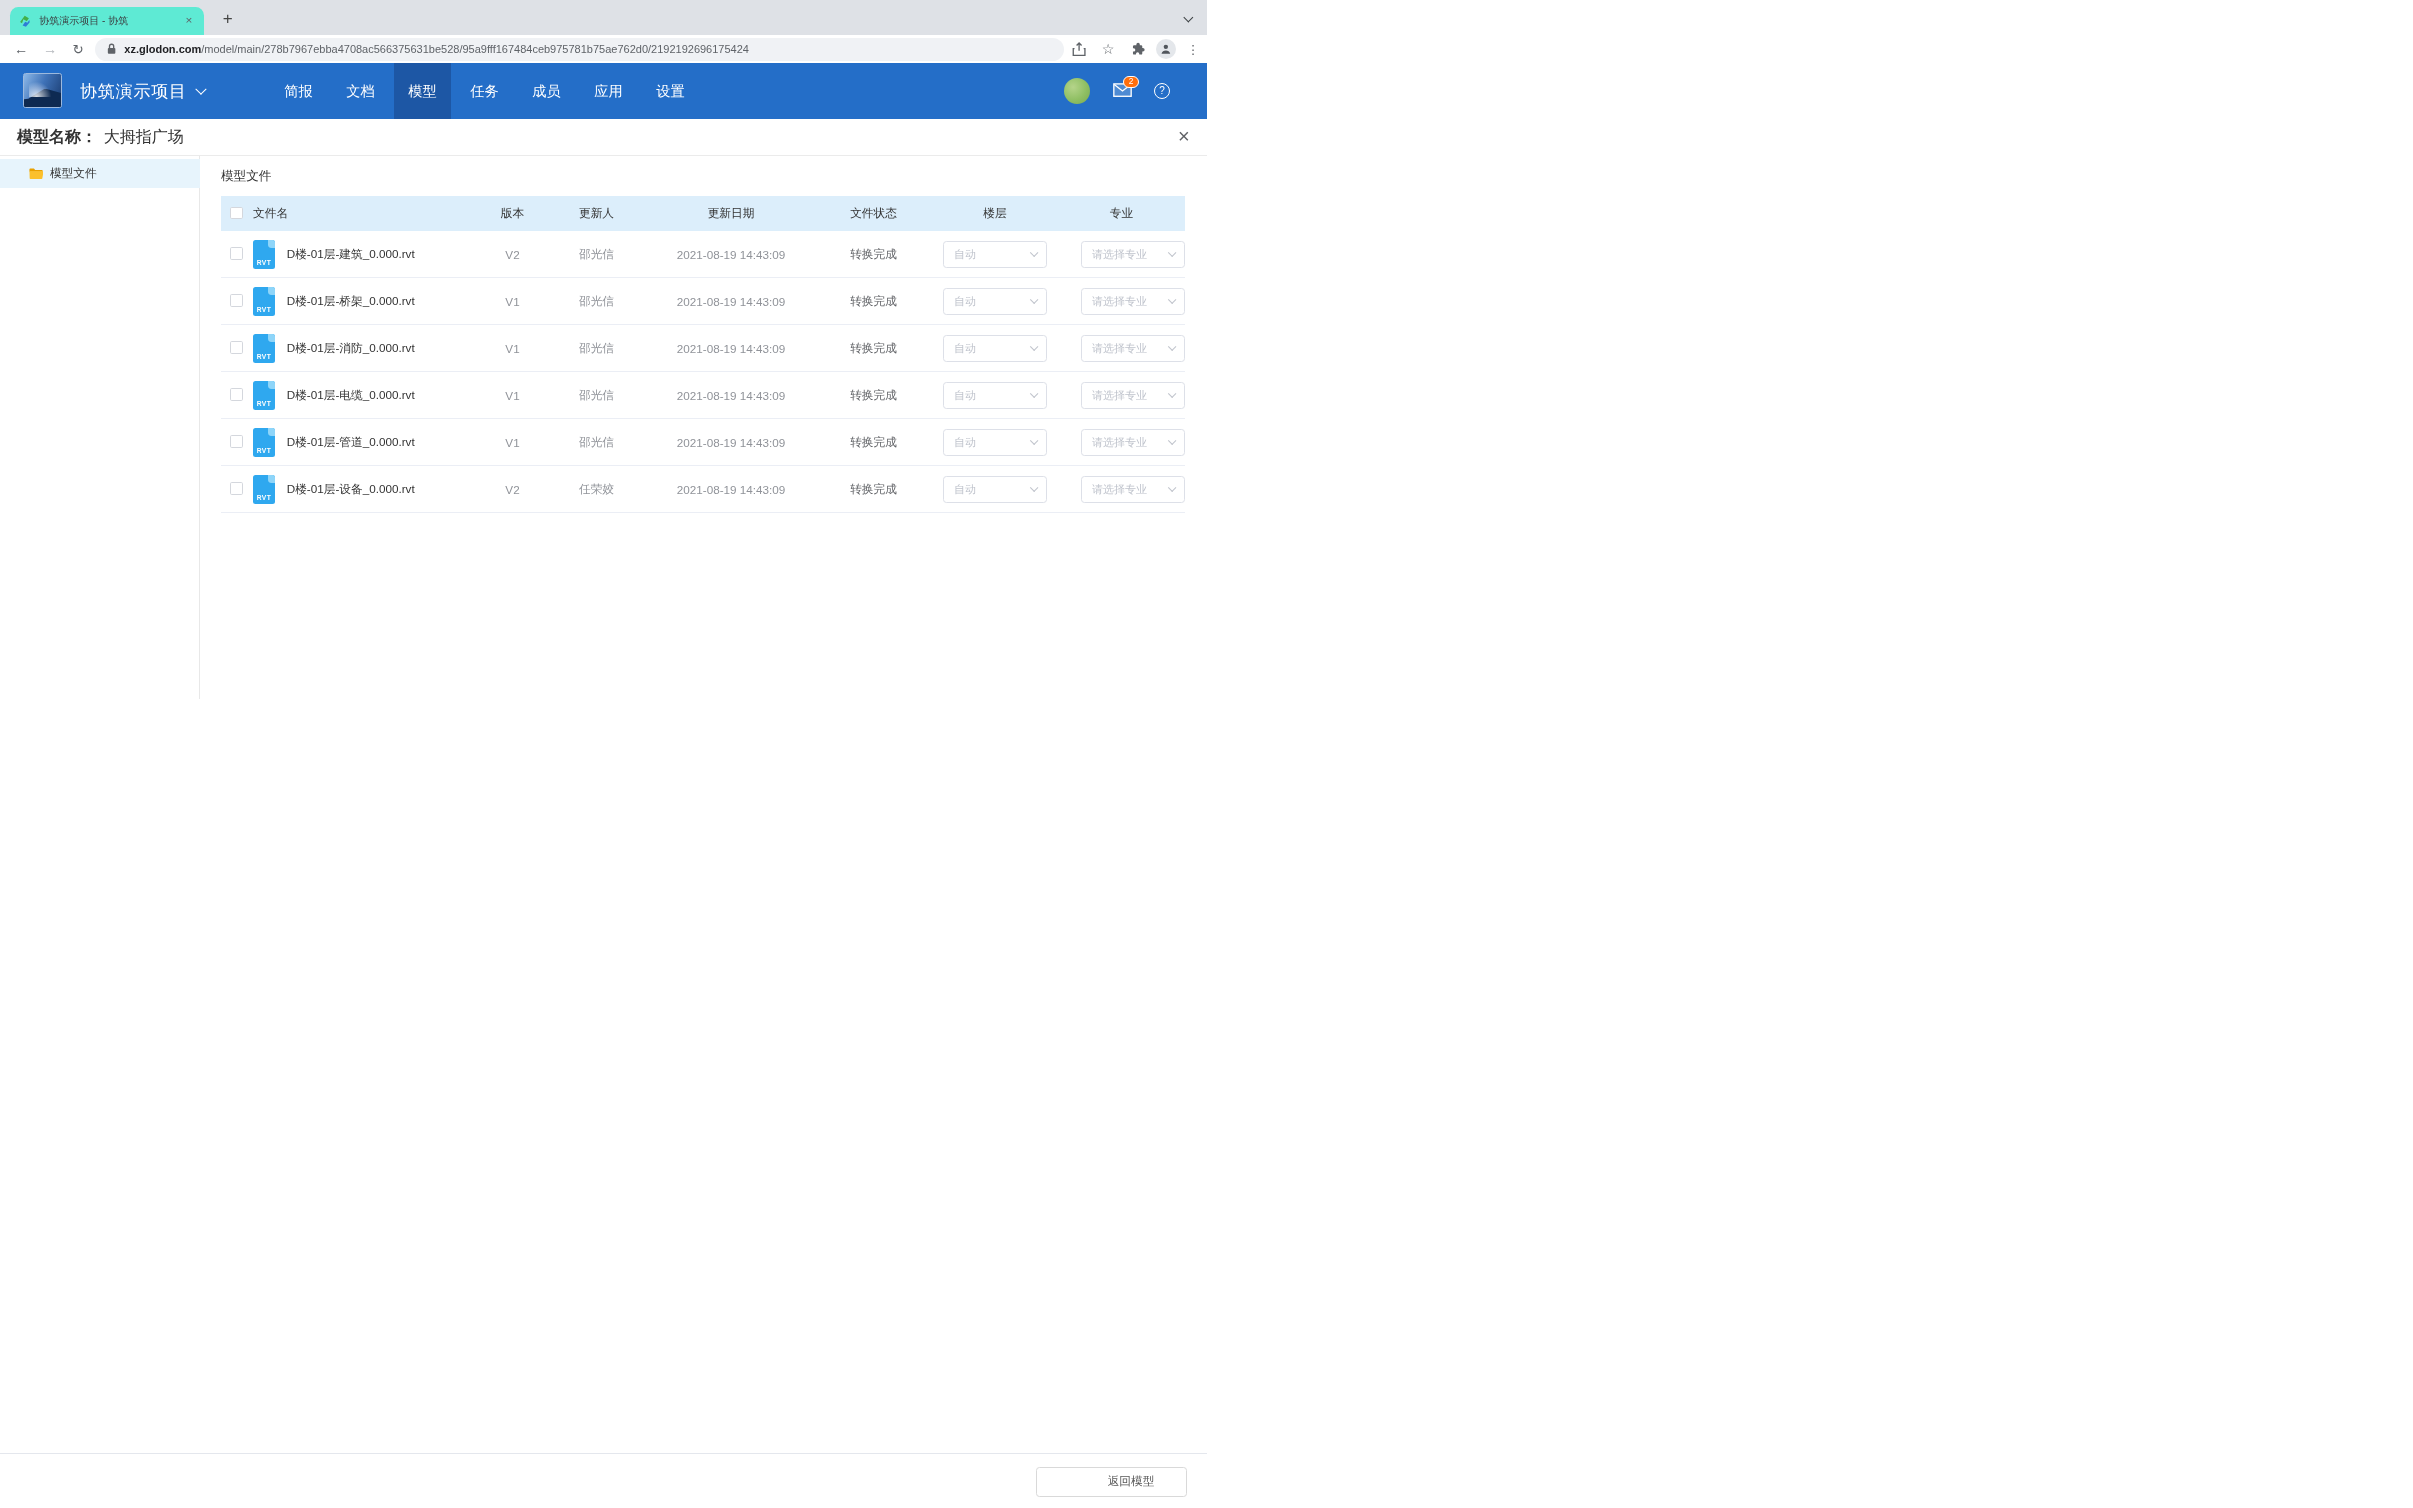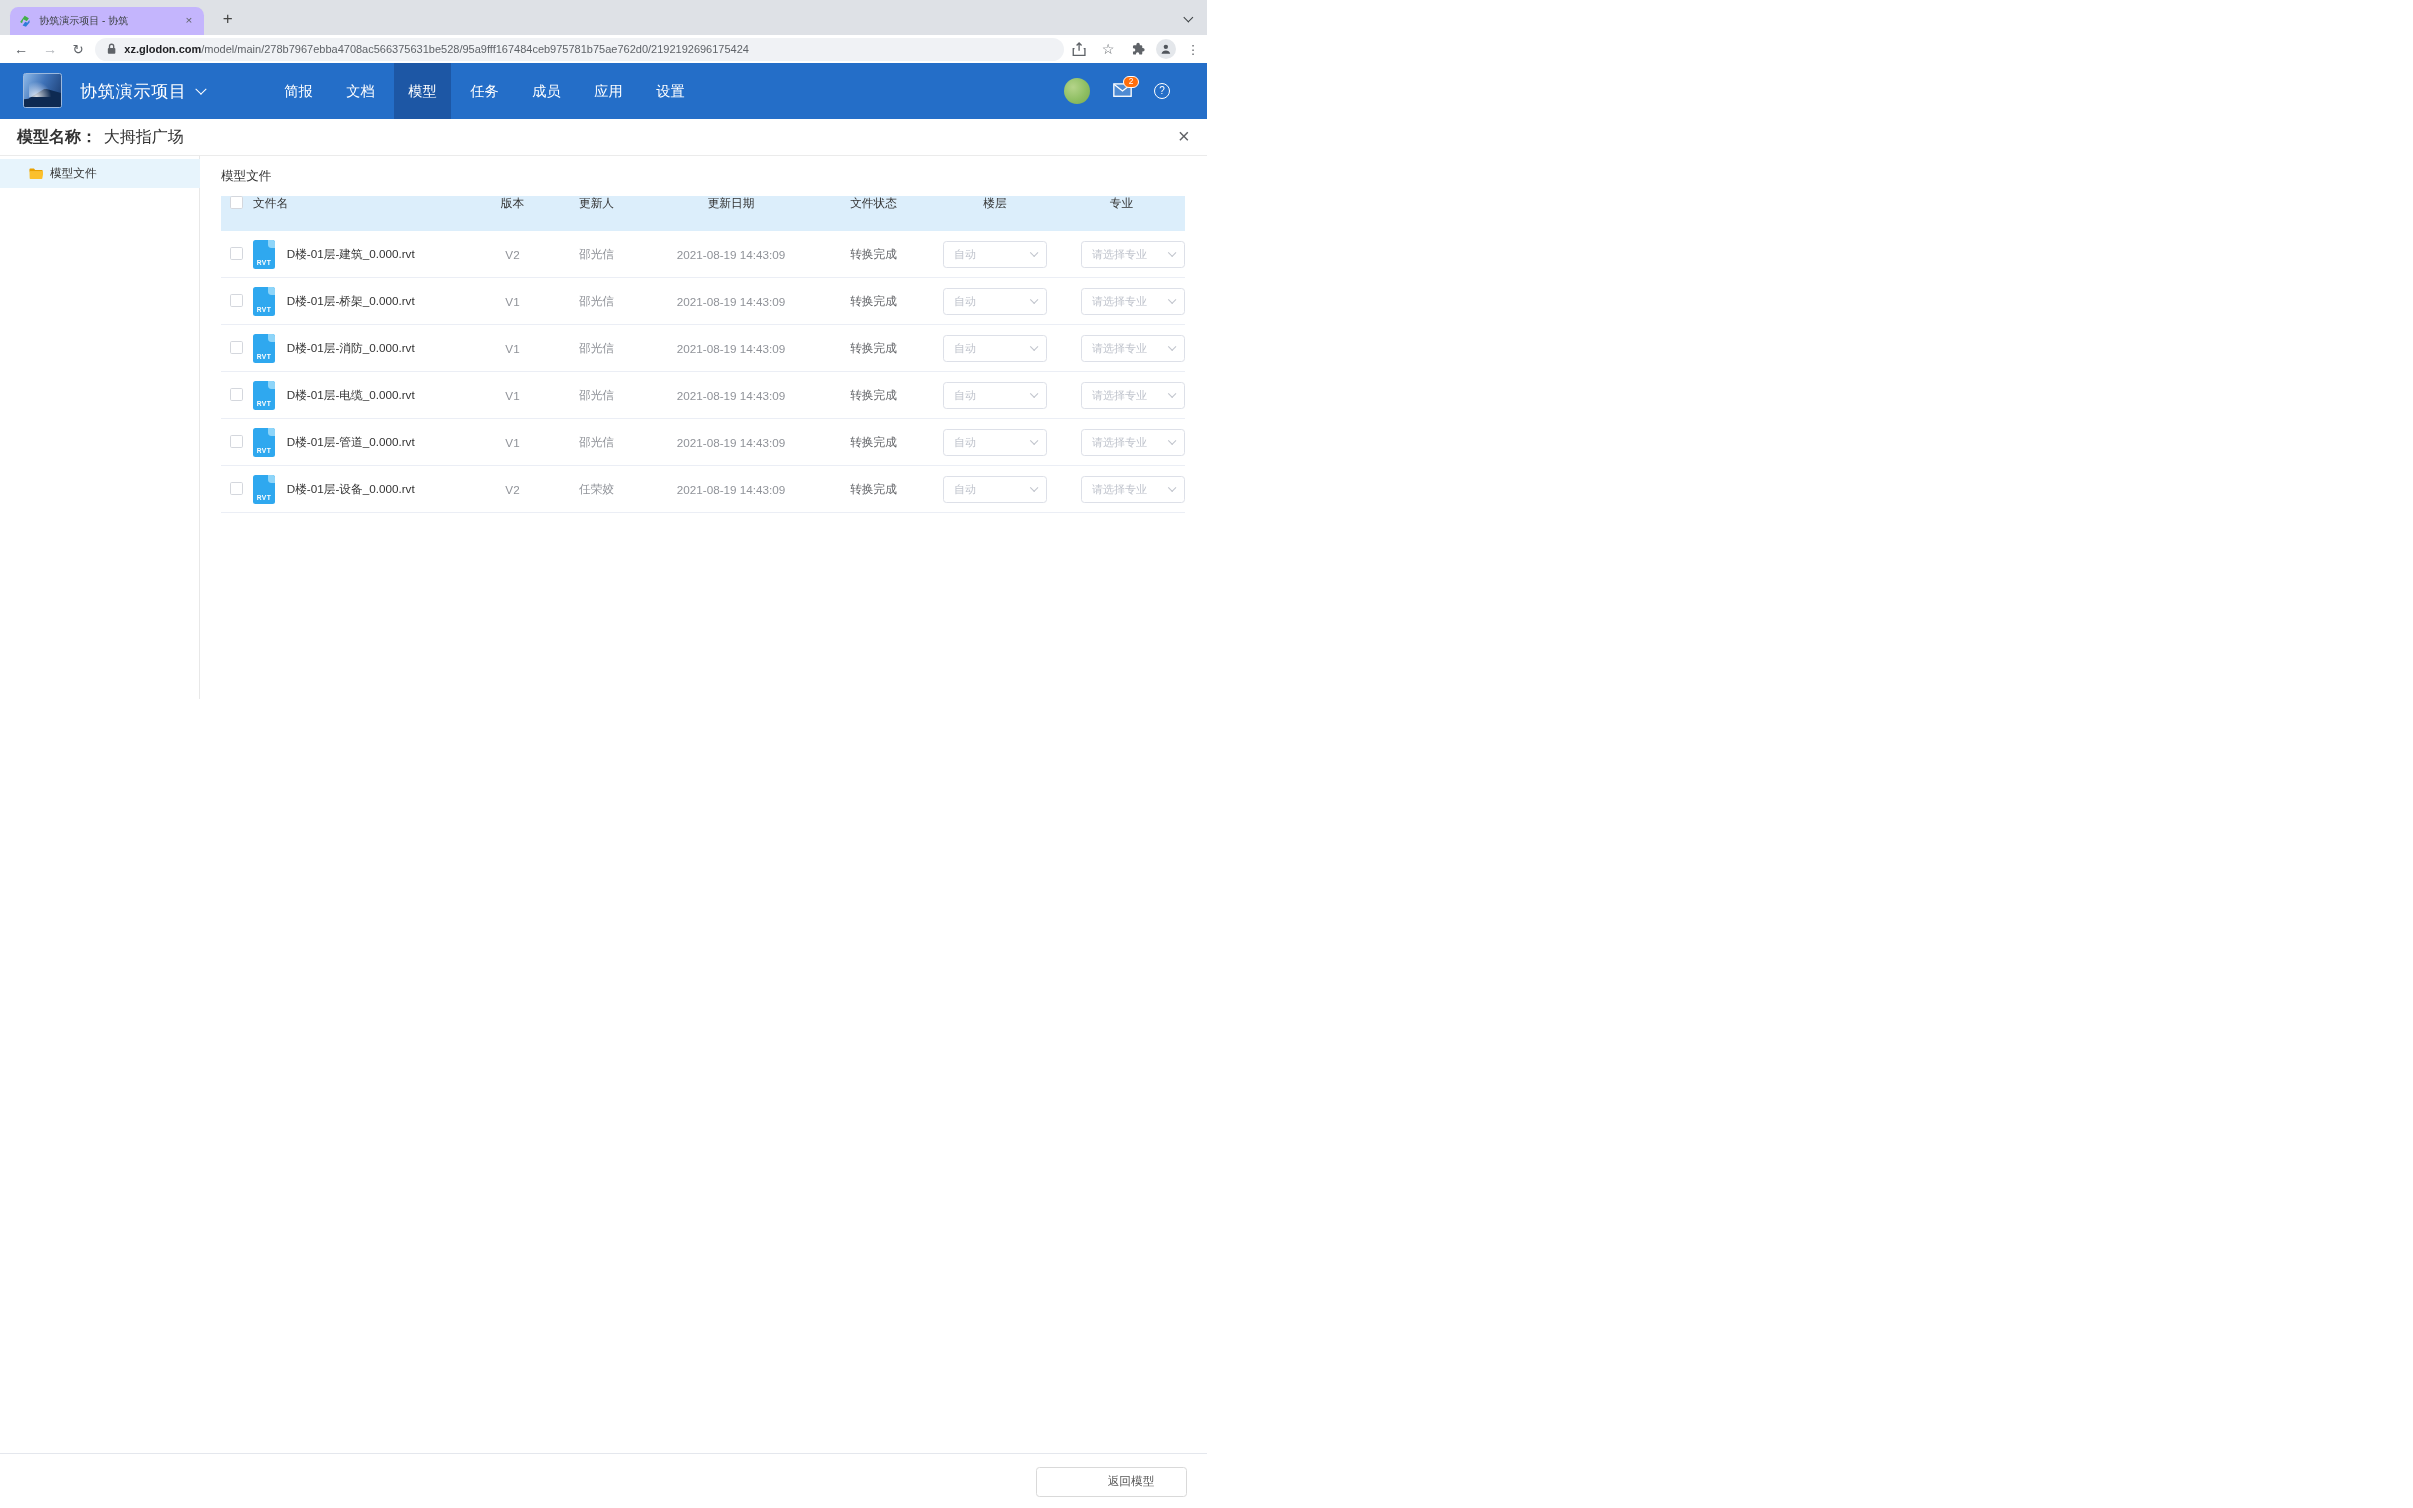--- a/index.html
+++ b/index.html
@@ -1,21 +1,21 @@
 <!DOCTYPE html>
 <html style="font-size:13.4px"><head>
 <meta charset="utf-8">
 <style>
   * { margin:0; padding:0; box-sizing:border-box; }
   html,body { width:1207px; height:754px; overflow:hidden; background:#fff;
     font-family:"Liberation Sans","DejaVu Sans",sans-serif; }
 
   
   .tabstrip { position:absolute; left:0; top:0; width:1207px; height:35px; background:#dee1e6; }
-  .tab { position:absolute; left:10px; top:6.7px; width:194px; height:28.5px; background:#c4b5fd;
+  .tab { position:absolute; left:10px; top:6.7px; width:194px; height:28.5px; background:#5eead4;
     border-radius:8.4px 8.4px 0 0; display:flex; align-items:center; padding:0 8.4px; }
   .tab-favicon { width:13.4px; height:13.4px; flex:0 0 13.4px; }
   .tab-title { margin-left:7.5px; font-size:10px; color:#3c4043; white-space:nowrap; overflow:hidden;
     text-overflow:ellipsis; flex:1; }
   .tab-close { width:13.4px; height:13.4px; line-height:12.6px; text-align:center; font-size:11.7px;
     color:#5f6368; border-radius:6.7px; cursor:pointer; }
   .newtab { position:absolute; left:216px; top:7.5px; width:23.5px; height:23.5px; font-size:17px;
     color:#444; display:flex; align-items:center; justify-content:center; border-radius:11.7px; }
   .tab-overflow { position:absolute; right:11.7px; top:14.2px; width:10px; height:10px; }
   .tab-overflow i { display:block; width:6.7px; height:6.7px; border-right:1.7px solid #3c4043;
@@ -83,21 +83,21 @@
   .sidebar { position:absolute; left:0; top:0; width:200px; height:543px; border-right:0.8px solid #e8e8e8; }
   .side-item { position:absolute; left:0; top:3.4px; width:200px; height:28.5px; background:#e7f4fc;
     display:flex; align-items:center; cursor:pointer; }
   .folder-icon { margin-left:29px; width:14.2px; height:11.7px; flex:0 0 14.2px; }
   .side-item .lbl { margin-left:6.7px; font-size:11.7px; color:#333; }
 
   .main { position:absolute; left:201px; top:0; width:1006px; height:543px; padding:11.7px 22px 0 20px; }
   .main-title { font-size:12.6px; font-weight:500; color:#333; }
 
   .table { margin-top:11.7px; width:964px; }
-  .thead { display:flex; align-items:flex-start; height:35px; background:#dceefb; font-size:11.7px;
+  .thead { display:flex; align-items:center; height:35px; background:#dceefb; font-size:11.7px;
     color:#333; font-weight:500; }
   .trow { display:flex; align-items:center; height:47px; border-bottom:0.8px solid #ebeef5;
     font-size:11.7px; }
   .col { flex:0 0 auto; }
   .col.check { width:32px; padding-left:9.2px; }
   .col.name { flex:1 1 auto; display:flex; align-items:center; min-width:0; }
   .col.ver { width:67px; text-align:center; color:#909399; }
   .col.upd { width:101px; text-align:center; color:#909399; }
   .col.date { width:168px; text-align:center; color:#909399; }
   .col.status { width:117px; text-align:center; color:#606266; }

